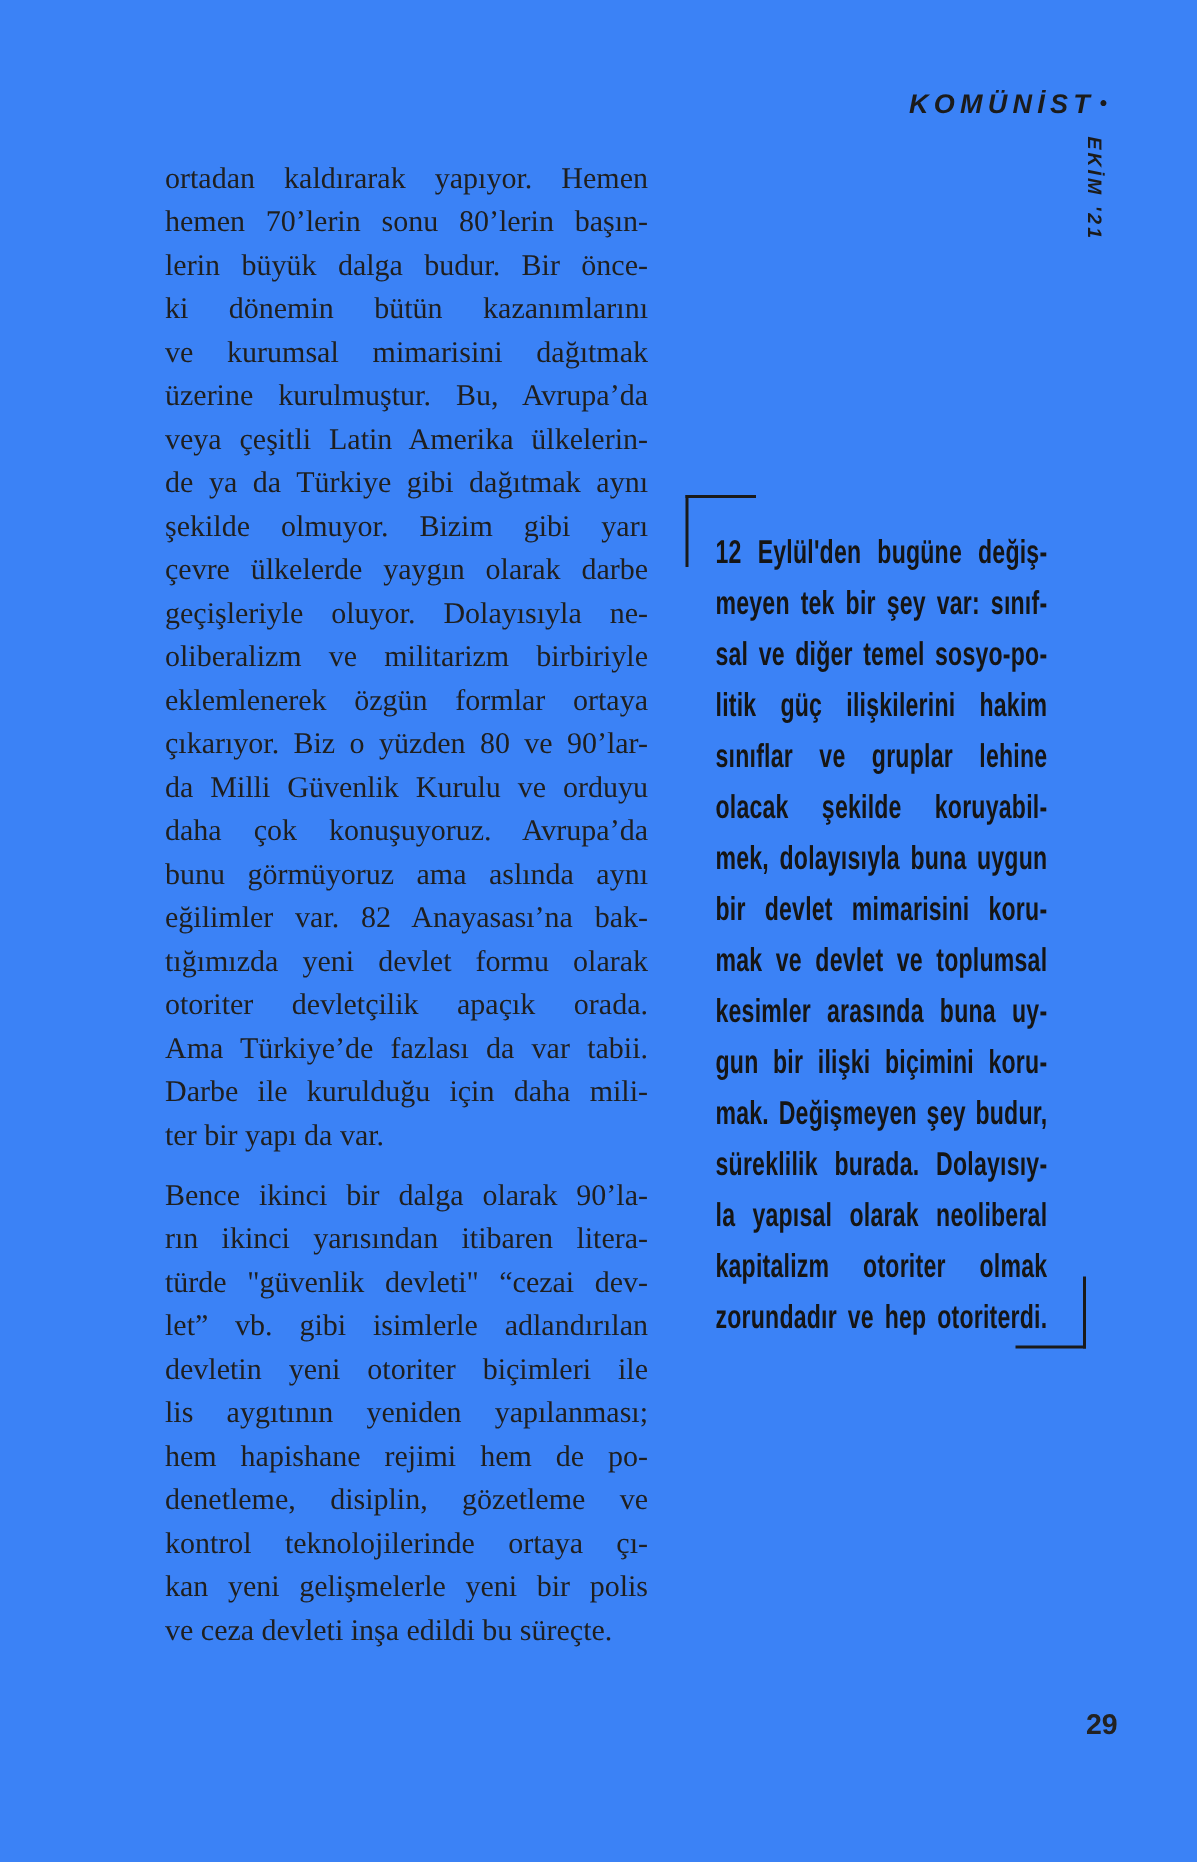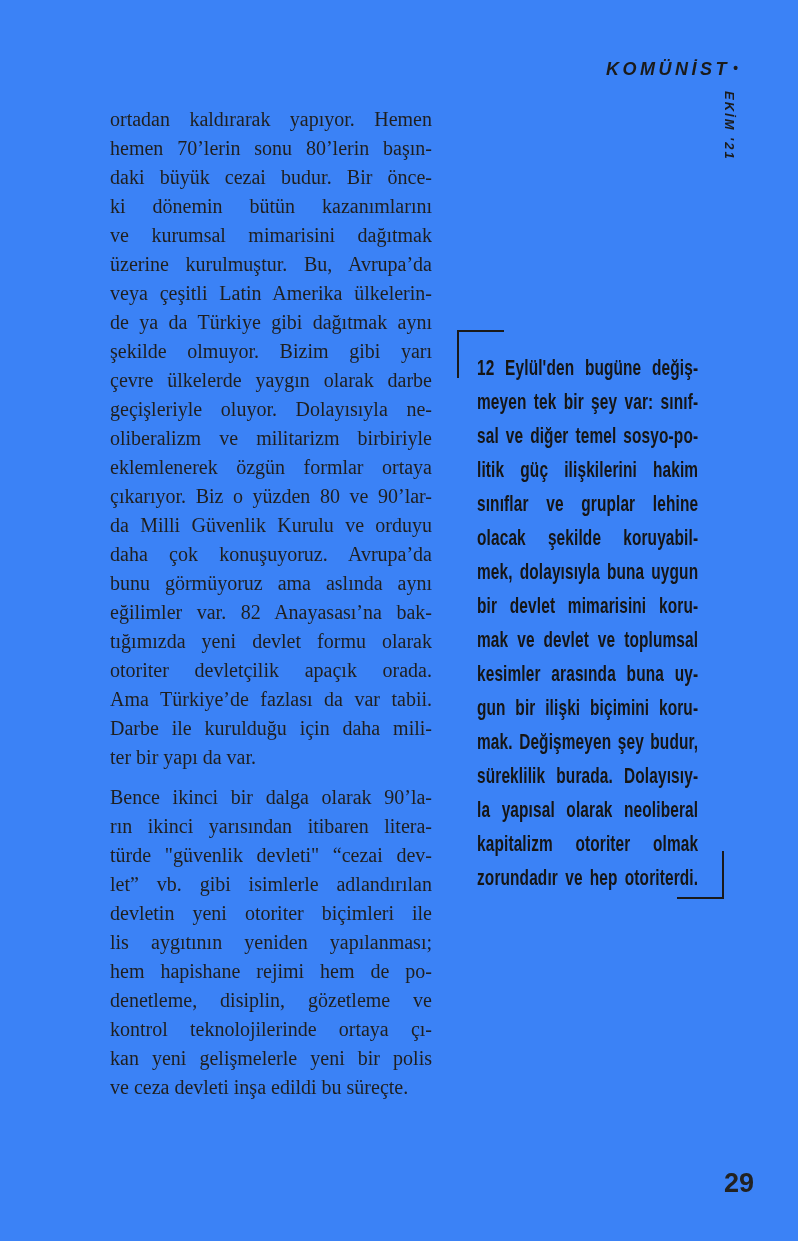--- a/index.html
+++ b/index.html
@@ -48,41 +48,41 @@
   }
   .bracket-open{
     position:absolute;left:457px;top:330px;width:45px;height:46px;
     border-top:2px solid #1a1a1a;border-left:2px solid #1a1a1a;
   }
   .bracket-close{
     position:absolute;left:677px;top:851px;width:45px;height:46px;
     border-bottom:2px solid #1a1a1a;border-right:2px solid #1a1a1a;
   }
   .page-number{
-    position:absolute;left:724px;top:1168px;
+    position:absolute;left:724px;top:1140px;
     font-family:"Liberation Sans","DejaVu Sans",sans-serif;
-    font-weight:700;font-size:27px;color:#222222;
+    font-weight:700;font-size:19px;color:#222222;
   }
 </style>
 </head>
 <body>
 
 <div class="page">
 
   <div class="masthead">
     <span>KOMÜNİST</span><span class="bullet">•</span>
   </div>
 
   <div class="issue">EKİM '21</div>
 
   <div class="article">
     <div class="para">
       <div class="bline">ortadan kaldırarak yapıyor. Hemen</div>
       <div class="bline">hemen 70’lerin sonu 80’lerin başın-</div>
-      <div class="bline">daki büyük cezai budur. Bir önce-</div>
+      <div class="bline">lerin büyük dalga budur. Bir önce-</div>
       <div class="bline">ki dönemin bütün kazanımlarını</div>
       <div class="bline">ve kurumsal mimarisini dağıtmak</div>
       <div class="bline">üzerine kurulmuştur. Bu, Avrupa’da</div>
       <div class="bline">veya çeşitli Latin Amerika ülkelerin-</div>
       <div class="bline">de ya da Türkiye gibi dağıtmak aynı</div>
       <div class="bline">şekilde olmuyor. Bizim gibi yarı</div>
       <div class="bline">çevre ülkelerde yaygın olarak darbe</div>
       <div class="bline">geçişleriyle oluyor. Dolayısıyla ne-</div>
       <div class="bline">oliberalizm ve militarizm birbiriyle</div>
       <div class="bline">eklemlenerek özgün formlar ortaya</div>

